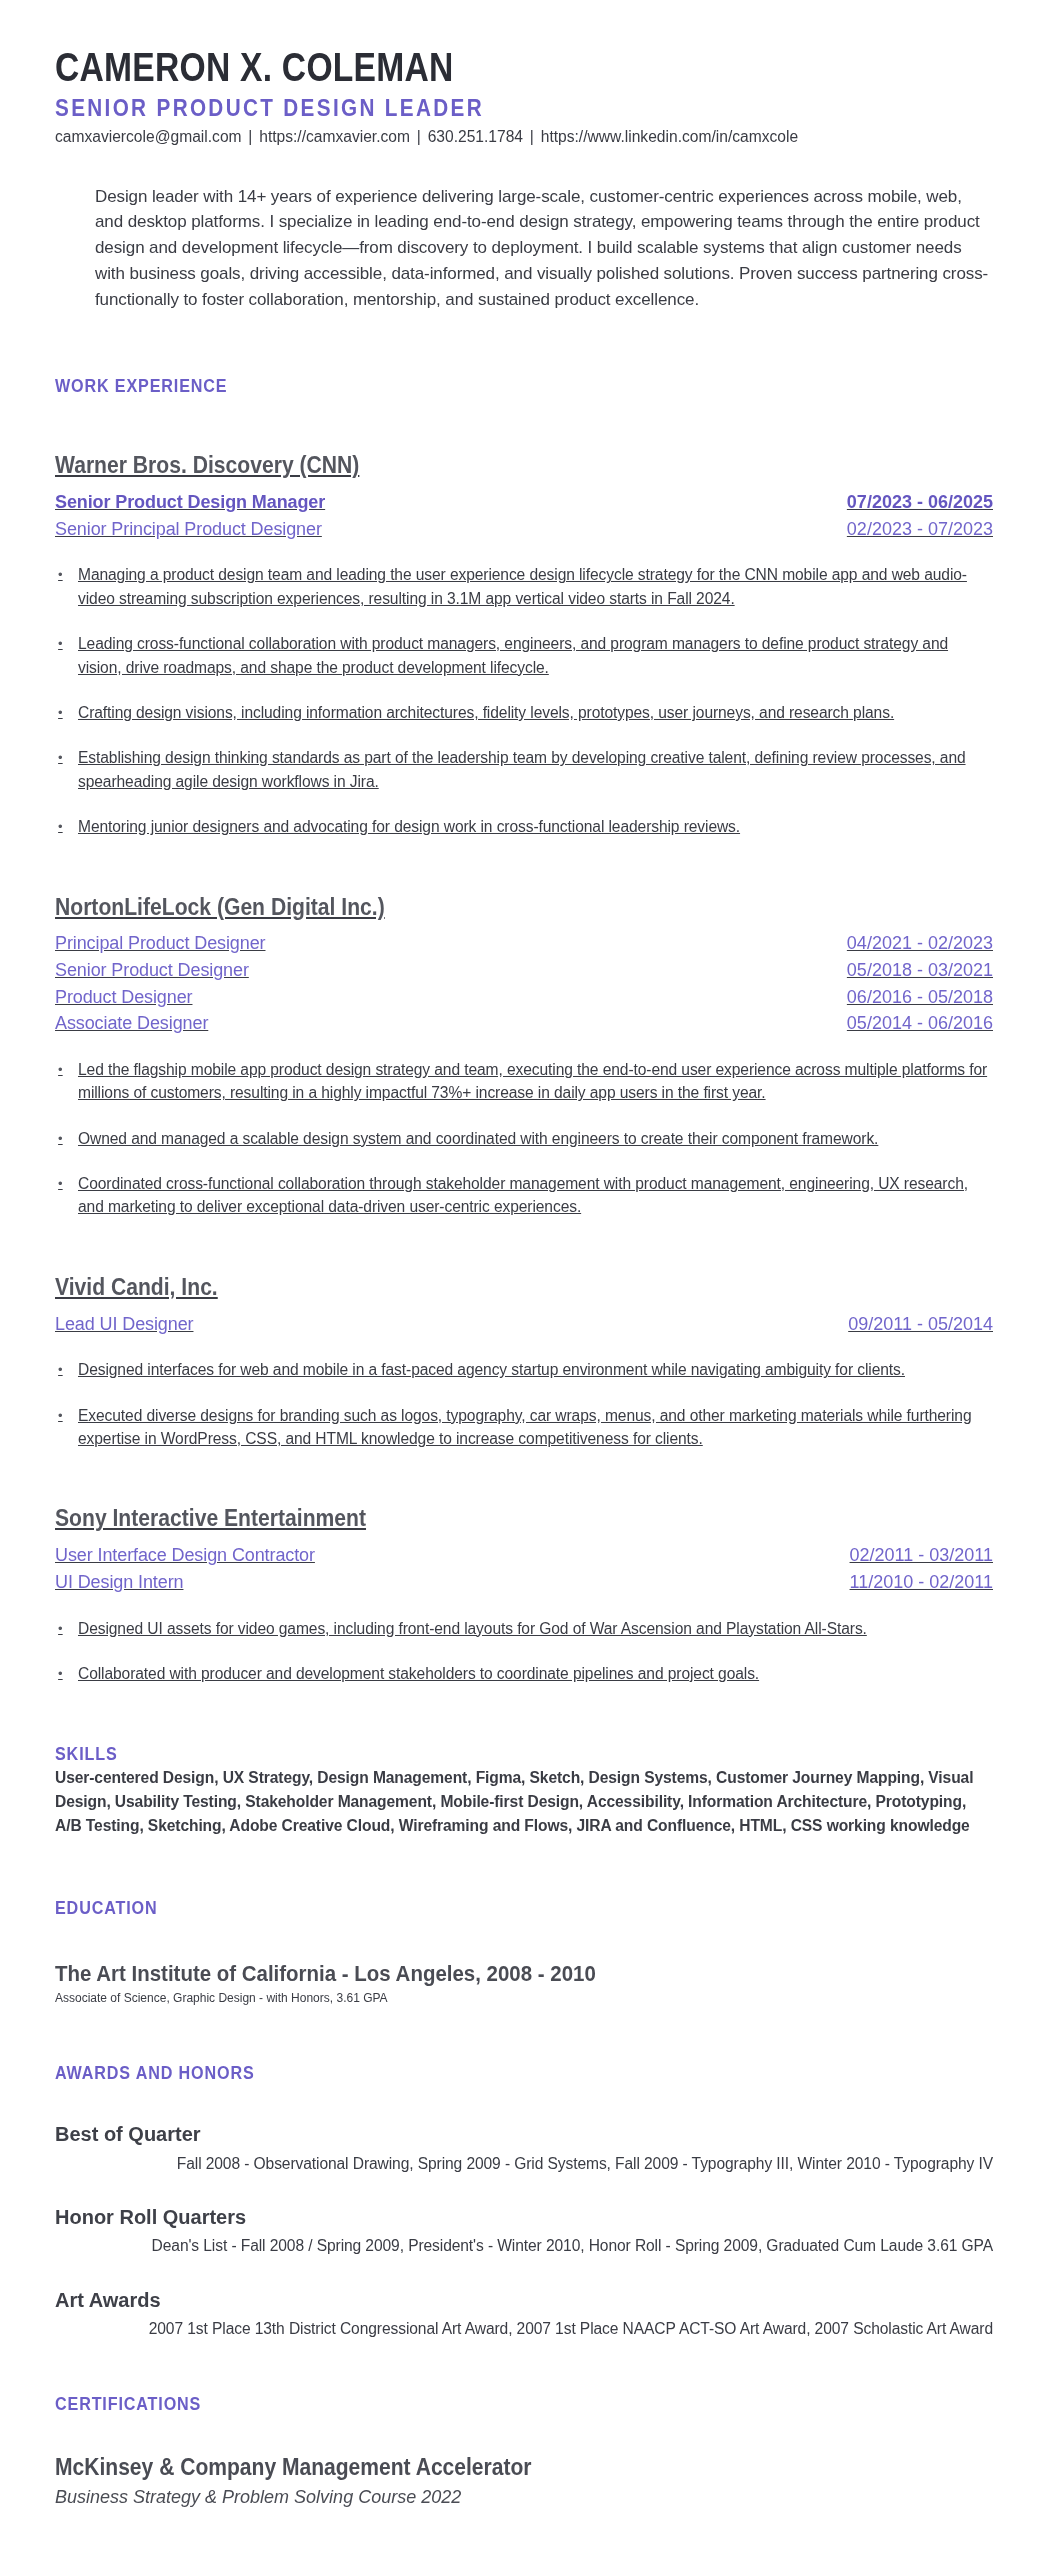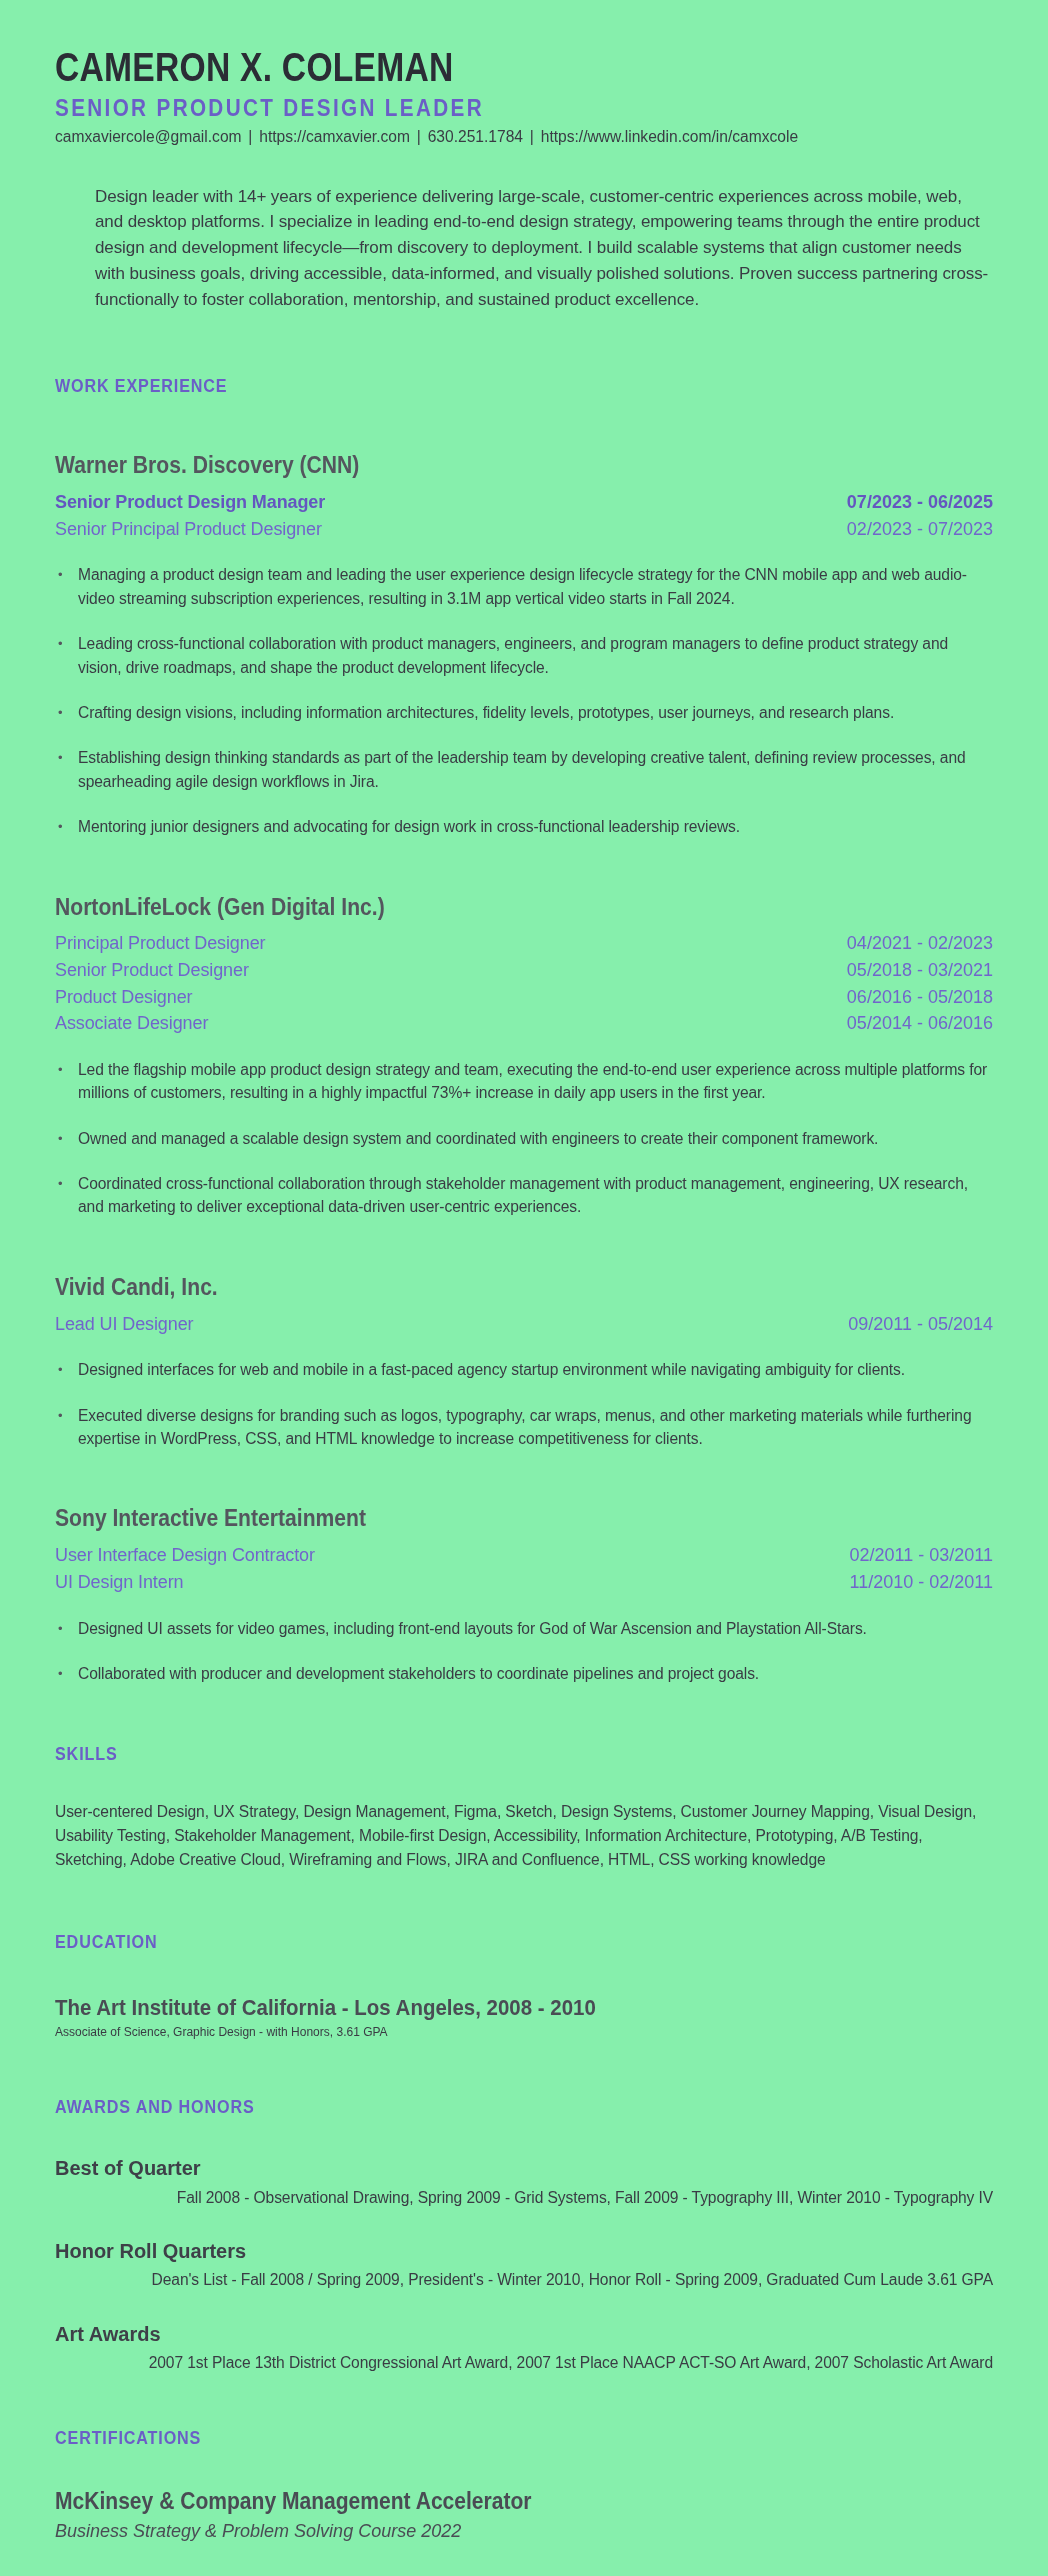--- a/index.html
+++ b/index.html
@@ -1,21 +1,21 @@
 <!DOCTYPE html>
 <html style="font-size:8.3px"><head>
 <meta charset="utf-8">
 <style>
   html, body { margin: 0; padding: 0; background: #e8e8e8; }
   .page {
     position: relative;
     width: 1048px;
     height: 2576px;
     margin: 0 auto;
-    background: #86efac;
+    background: #ffffff;
     box-sizing: border-box;
     padding: 46px 55px 0 55px;
     overflow: hidden;
     font-family: "Liberation Sans", sans-serif;
     color: #3a3c44;
   }
   .name {
     font-size: 41px;
     font-weight: 700;
     line-height: 1.05;
@@ -62,21 +62,21 @@
     transform-origin: 0 50%;
     white-space: nowrap;
     line-height: 1.2;
   }
   .work-label      { margin-top: 62px; }
   .skills-label    { margin-top: 58px; }
   .education-label { margin-top: 58px; }
   .awards-label    { margin-top: 55px; }
   .cert-label      { margin-top: 52px; }
 
-  .job { margin-top: 54px; }
+  .job { margin-top: 54px; text-decoration: underline; }
   .job:first-of-type { margin-top: 42px; }
   .company {
     font-size: 24px;
     font-weight: 700;
     color: #54565e;
     line-height: 1.2;
     transform: scaleX(0.88);
     transform-origin: 0 50%;
     white-space: nowrap;
   }
@@ -105,25 +105,25 @@
     color: #54565e;
   }
   .bullet-text {
     font-size: 15.6px;
     line-height: 1.5;
     letter-spacing: -0.1px;
     color: #3a3c44;
   }
 
   .skills-text {
-    margin-top: 34px;
     font-size: 15.6px;
     line-height: 1.55;
     letter-spacing: -0.1px;
     max-width: 936px;
+    font-weight: bold;
   }
 
   .school {
     margin-top: 42px;
     font-size: 22px;
     font-weight: 700;
     color: #4a4c54;
     line-height: 1.2;
     transform: scaleX(0.93);
     transform-origin: 0 50%;

